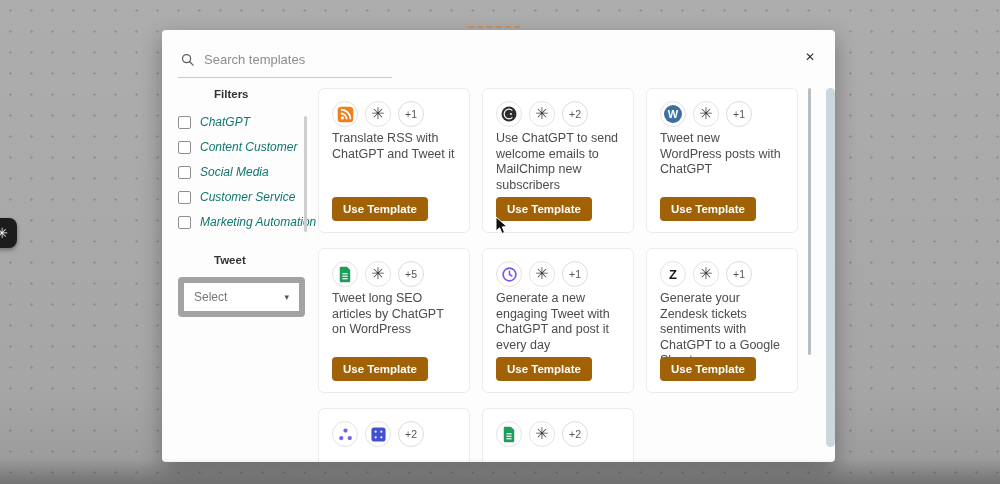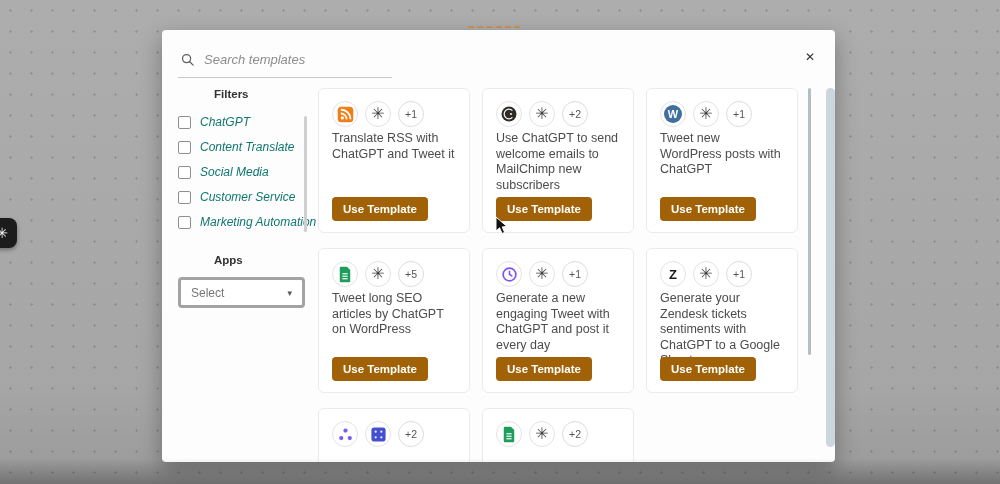--- a/index.html
+++ b/index.html
@@ -25,40 +25,40 @@
     border-top:2px dashed rgba(216,138,62,0.75); }
 
   
   .modal { position:absolute; left:162px; top:30px; width:673px; height:432px;
     background:#fdfdfd; border-radius:4px; box-shadow:0 8px 22px rgba(0,0,0,0.30);
     overflow:hidden; }
 
   .search-bar { position:absolute; left:16px; top:16px; width:222px; }
   .search-row { display:flex; align-items:center; gap:9px; padding:6px 2px 10px 2px; }
   .search-input { border:none; outline:none; background:transparent; font-size:13px;
-    color:#444; width:180px; font-family:"Liberation Sans", sans-serif;font-style:italic; }
+    color:#444; width:180px; font-family:"Liberation Sans", sans-serif; }
   .search-input::placeholder { color:#8d8d8d; }
   .search-underline { height:1px; background:#c9c9c9; width:214px; }
 
   .close-btn { position:absolute; top:18px; right:16px; width:18px; height:18px;
     display:flex; align-items:center; justify-content:center; font-size:12px; color:#2f2f2f;
     cursor:pointer; }
 
   .sidebar { position:absolute; left:16px; top:58px; width:132px; }
   .side-title { font-size:11.5px; font-weight:700; color:#333;padding-left:36px; }
   .filters-title { margin-bottom:15px; }
   .filter-row { display:flex; align-items:center; gap:9px; margin-bottom:11px; }
   .cb { width:13px; height:13px; border:1.5px solid #8f8f8f; border-radius:2px; background:#fff; flex:0 0 auto; }
   .filter-label { font-size:12px; color:#0f766e; white-space:nowrap;font-style:italic; }
   .filters-scrollbar { position:absolute; left:142px; top:86px; width:3px; height:116px;
     background:#cfcfcf; border-radius:2px; }
 
   .apps-block { position:absolute; left:16px; top:224px; width:127px; }
   .apps-title { margin-bottom:11px; }
-  .select-box { height:31px; border:3px solid #a3a3a3; border-radius:4px; background:#fff;
+  .select-box { height:40px; border:6px solid #a3a3a3; border-radius:4px; background:#fff;
     display:flex; align-items:center; justify-content:space-between; padding:0 10px; cursor:pointer; }
   .select-value { font-size:12px; color:#767676; }
   .select-caret { font-size:9px; color:#555; }
 
   .grid { position:absolute; left:156px; top:58px; width:480px;
     display:grid; grid-template-columns:repeat(3,152px); gap:15px 12px; }
   .card { position:relative; width:152px; height:145px; background:#fff;
     border:1px solid #ebebeb; border-radius:6px; padding:12px 13px; }
   .icon-row { display:flex; align-items:center; gap:7px; }
   .appcircle { width:26px; height:26px; border:1px solid #e3e3e3; border-radius:50%;
@@ -109,40 +109,40 @@
 
     <div class="sidebar">
       <div class="side-title filters-title">Filters</div>
 
       <div class="filter-row">
         <span class="cb"></span>
         <span class="filter-label">ChatGPT</span>
       </div>
       <div class="filter-row">
         <span class="cb"></span>
-        <span class="filter-label">Content Translate</span>
+        <span class="filter-label">Content Customer</span>
       </div>
       <div class="filter-row">
         <span class="cb"></span>
         <span class="filter-label">Social Media</span>
       </div>
       <div class="filter-row">
         <span class="cb"></span>
         <span class="filter-label">Customer Service</span>
       </div>
       <div class="filter-row">
         <span class="cb"></span>
         <span class="filter-label">Marketing Automation</span>
       </div>
     </div>
 
     <div class="filters-scrollbar"></div>
 
     <div class="apps-block">
-      <div class="side-title apps-title">Apps</div>
+      <div class="side-title apps-title">Tweet</div>
       <div class="select-box">
         <span class="select-value">Select</span>
         <span class="select-caret">▾</span>
       </div>
     </div>
 
     <div class="grid">
 
       <div class="card">
         <div class="icon-row">

